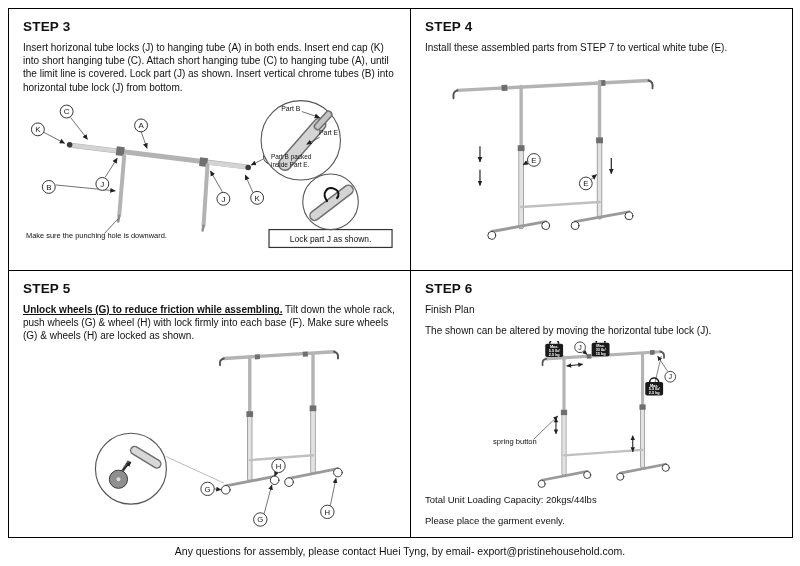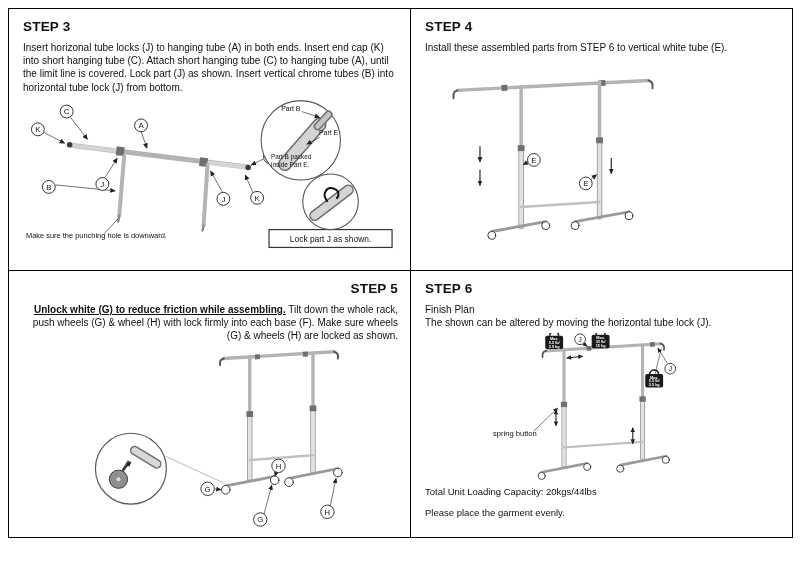--- a/index.html
+++ b/index.html
@@ -6,21 +6,21 @@
   body { width:800px; height:566px; font-family:"Liberation Sans", sans-serif; color:#111; overflow:hidden; }
   .sheet { position:relative; width:800px; height:446px; background:#fff; }
   .grid {
     position:absolute; left:8px; top:8px; width:785px; height:530px;
     border:1.6px solid #000; box-sizing:border-box;
     display:grid; grid-template-columns:402px 1fr; grid-template-rows:262px 1fr;
   }
   .panel { position:relative; box-sizing:border-box; padding:8px 12px 4px 12px; overflow:hidden; background:#fff; }
   .p-tl { border-right:1.6px solid #000; border-bottom:1.6px solid #000; }
   .p-tr { border-bottom:1.6px solid #000; }
-  .p-bl { border-right:1.6px solid #000;text-align:right; }
+  .p-bl { border-right:1.6px solid #000; }
   .step-title { margin:2px 0 7px 2px; font-size:13.5px; font-weight:bold; letter-spacing:.2px; }
   .step-body { margin:0 0 4px 2px; font-size:10px; line-height:1.32; }
   .lead { font-weight:bold; text-decoration:underline; }
   .diagram { display:block; width:100%; }
   svg text { font-family:"Liberation Sans", sans-serif; fill:#111; }
   .lbl circle { fill:#fff; stroke:#333; stroke-width:1; }
   .lbl text { font-size:8px; text-anchor:middle; }
   .ldr { stroke:#333; stroke-width:.7; fill:none; }
   .tube-dark { stroke:#6e6e6e; fill:none; }
   .tube-lite { stroke:#d4d4d4; fill:none; }
@@ -152,21 +152,21 @@
             <line x1="296" y1="118" x2="330" y2="92" class="tube-lite" stroke-width="8"></line>
           </g>
           <path d="M309,104 c-7,-9 0,-16 7,-13 c5,2 5,7 2,10" stroke="#111" stroke-width="2" fill="none"></path>
           <text x="312" y="144.5" class="boxtext">Lock part J as shown.</text>
         </g>
       </svg>
     </section>
 
     <section class="panel p-tr">
       <h2 class="step-title">STEP 4</h2>
-      <p class="step-body">Install these assembled parts from STEP 6 to vertical white tube (E).</p>
+      <p class="step-body">Install these assembled parts from STEP 7 to vertical white tube (E).</p>
       <svg class="diagram" viewBox="0 0 358 200" height="196">
         <g stroke-linecap="round">
           <line x1="32" y1="33" x2="227" y2="23" class="chrome" stroke-width="3.5"></line>
           <path d="M32,33 q-5,1 -4,8" stroke="#555" stroke-width="2" fill="none"></path>
           <path d="M227,23 q5,1 4,8" stroke="#555" stroke-width="2" fill="none"></path>
           <g transform="translate(80,30.5) rotate(-3)">
               <rect x="-3" y="-3" width="6" height="6" class="collar"></rect>
             </g>
           <g transform="translate(180,25.5) rotate(-3)">
               <rect x="-3" y="-3" width="6" height="6" class="collar"></rect>
@@ -200,21 +200,21 @@
         <line class="ldr" x1="168" y1="124" x2="174" y2="119" marker-end="url(#ah)"></line>
         <g class="lbl" transform="translate(163,128)">
             <circle r="6.5"></circle>
             <text y="2.8">E</text>
           </g>
       </svg>
     </section>
 
     <section class="panel p-bl">
       <h2 class="step-title">STEP 5</h2>
-      <p class="step-body"><span class="lead">Unlock white (G) to reduce friction while assembling.</span><span> Tilt down the whole rack, push wheels (G) &amp; wheel (H) with lock firmly into each base (F). Make sure wheels (G) &amp; wheels (H) are locked as shown.</span></p>
+      <p class="step-body"><span class="lead">Unlock wheels (G) to reduce friction while assembling.</span><span> Tilt down the whole rack, push wheels (G) &amp; wheel (H) with lock firmly into each base (F). Make sure wheels (G) &amp; wheels (H) are locked as shown.</span></p>
       <svg class="diagram" viewBox="0 0 380 192" height="184">
         <g stroke-linecap="round">
           <line x1="205" y1="12" x2="320" y2="5" class="chrome" stroke-width="3.5"></line>
           <path d="M205,12 q-5,1 -4,7" stroke="#555" stroke-width="2" fill="none"></path>
           <path d="M320,5 q5,1 4,7" stroke="#555" stroke-width="2" fill="none"></path>
           <g transform="translate(240,10.2) rotate(-3.5)">
               <rect x="-2.6" y="-2.6" width="5.2" height="5.2" class="collar"></rect>
             </g>
           <g transform="translate(290,7.5) rotate(-3.5)">
               <rect x="-2.6" y="-2.6" width="5.2" height="5.2" class="collar"></rect>
@@ -267,21 +267,21 @@
           <line x1="99" y1="130" x2="106" y2="119" stroke="#555" stroke-width="3"></line>
           <circle cx="95" cy="138" r="9.5" fill="#8f8f8f" stroke="#333" stroke-width="1"></circle>
           <circle cx="95" cy="138" r="2" fill="#ddd"></circle>
           <line class="arrow" x1="100" y1="128" x2="108" y2="120" marker-end="url(#ah)"></line>
         </g>
       </svg>
     </section>
 
     <section class="panel">
       <h2 class="step-title">STEP 6</h2>
-      <p class="step-body" style="margin-bottom:0">Finish Plan</p>
+      <p class="step-body" style="margin-bottom:8px">Finish Plan</p>
       <p class="step-body">The shown can be altered by moving the horizontal tube lock (J).</p>
       <svg class="diagram" viewBox="0 0 358 168" height="150" preserveAspectRatio="xMidYMin meet">
         <g stroke-linecap="round">
           <line x1="117" y1="20" x2="245" y2="12" class="chrome" stroke-width="3.5"></line>
           <path d="M117,20 q-5,1 -4,7" stroke="#555" stroke-width="2" fill="none"></path>
           <path d="M245,12 q5,1 4,7" stroke="#555" stroke-width="2" fill="none"></path>
           <g transform="translate(165,17.2) rotate(-3.5)">
               <rect x="-2.6" y="-2.6" width="5.2" height="5.2" class="collar"></rect>
             </g>
           <g transform="translate(236,12.8) rotate(-3.5)">
@@ -345,13 +345,14 @@
         </g>
 
         <line class="ldr" x1="103" y1="110" x2="130" y2="84" marker-end="url(#ah)"></line>
         <text x="82" y="115" text-anchor="middle" font-size="8.5">spring button</text>
       </svg>
       <p class="cap-lines" style="margin-bottom:4px">Total Unit Loading Capacity: 20kgs/44lbs</p>
       <p class="cap-lines" style="margin-top:8px">Please place the garment evenly.</p>
     </section>
   </div>
 
+  <div class="footer">Any questions for assembly, please contact Huei Tyng, by email- export@pristinehousehold.com.</div>
 </div>
 
 </body></html>

